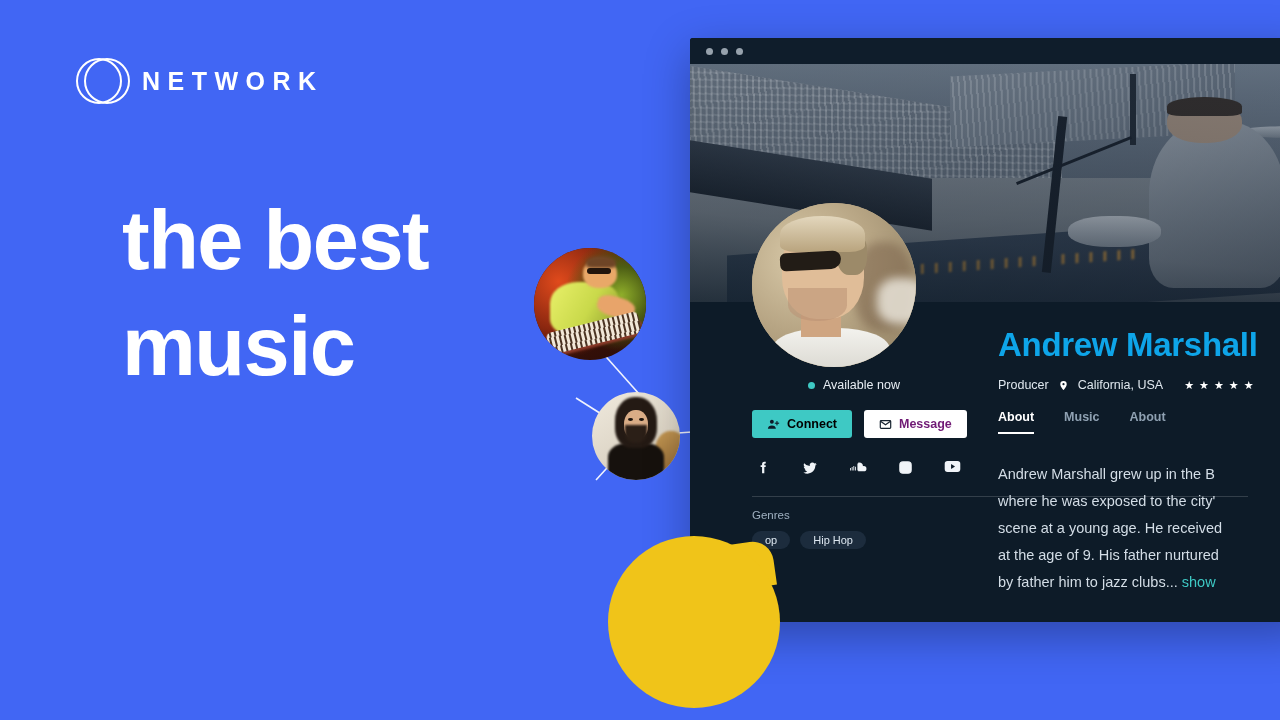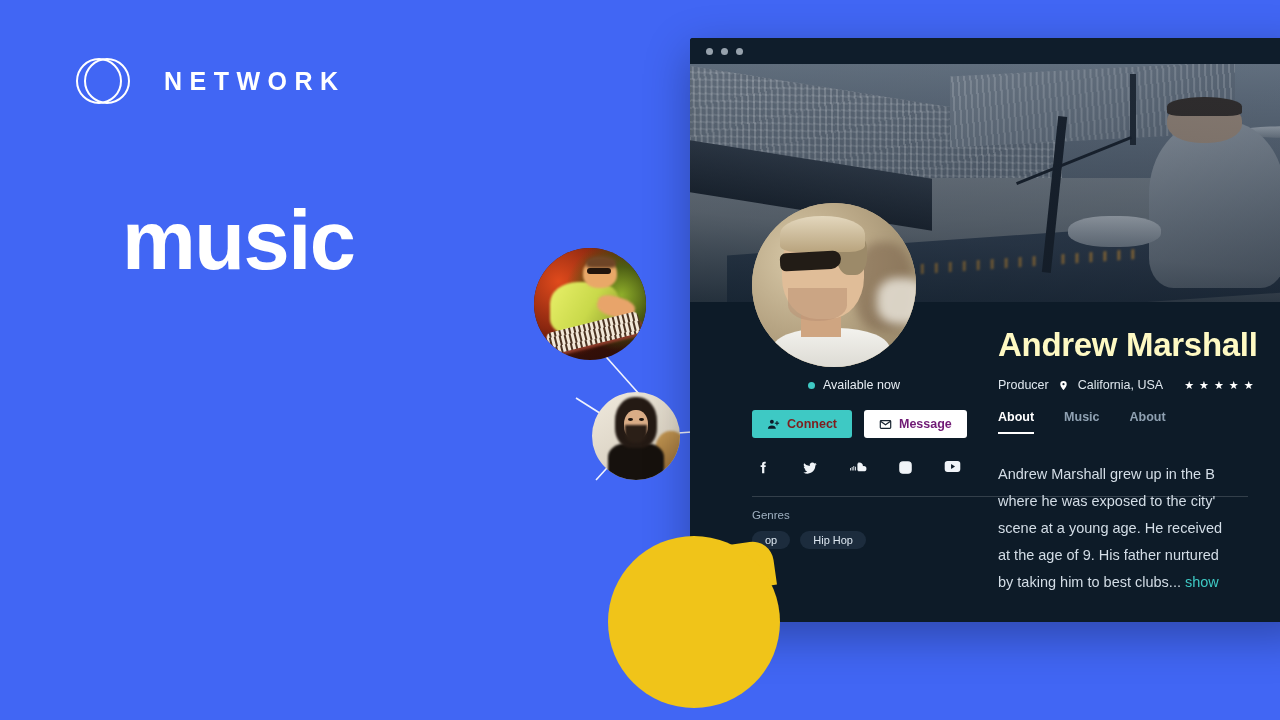--- a/index.html
+++ b/index.html
@@ -5,21 +5,21 @@
   * { margin:0; padding:0; box-sizing:border-box; }
   html, body { width:1280px; height:720px; overflow:hidden; }
   body {
     background:#4166f4;
     font-family:"Liberation Sans", sans-serif;
     position:relative;
     -webkit-font-smoothing:antialiased;
   }
 
   
-  .brand { position:absolute; left:76px; top:58px; display:flex; align-items:center; gap:36px; }
+  .brand { position:absolute; left:76px; top:58px; display:flex; align-items:center; gap:14px; }
   .logo-mark { width:52px; height:46px; position:relative; }
   .logo-mark span {
     position:absolute; top:0; width:46px; height:46px;
     border:2.5px solid #ffffff; border-radius:50%;
   }
   .logo-mark span.c1 { left:0; }
   .logo-mark span.c2 { left:8px; }
   .brand-name {
     color:#ffffff; font-size:25px; font-weight:700;
     letter-spacing:7.5px;
@@ -166,33 +166,33 @@
   .av-neck { position:absolute; left:30%; top:68%; width:24%; height:14%;
       background:#cfa581; }
 
   .avail { display:flex; align-items:center; gap:8px; padding:76px 0 0 118px; }
   .avail-dot { width:7px; height:7px; border-radius:50%; background:#3ec9c4; }
   .avail-txt { color:#e6ecf2; font-size:12.5px; }
 
   .cta { display:flex; gap:12px; padding:18px 0 0 62px; }
   .btn { display:flex; align-items:center; gap:7px; border-radius:3px;
          font-size:12.5px; font-weight:600; height:28px; padding:0 15px; white-space:nowrap; }
-  .btn-connect { background:#3ec9c4; color:#7f1d1d; }
+  .btn-connect { background:#3ec9c4; color:#000000; }
   .btn-message { background:#ffffff; color:#701a75; }
   .btn svg { display:block; }
 
   .socials { display:flex; gap:31px; padding:22px 0 0 66px; }
   .socials svg { display:block; fill:#f0f4f8; }
 
   .divider { margin:20px 62px 0 62px; height:1px; background:rgba(255,255,255,.16); }
   .genres-label { padding:12px 0 0 62px; color:#9fb0c0; font-size:11.5px; }
   .tags { display:flex; gap:10px; padding:10px 0 0 62px; }
   .tag { background:#1c2c3d; color:#dce6ef; font-size:11px;
          padding:3px 13px; border-radius:11px; white-space:nowrap; }
-  .pname { position:absolute; left:308px; top:288px; color:#fef9c3;
+  .pname { position:absolute; left:308px; top:288px; color:#0ea5e9;
            font-size:33px; font-weight:600; white-space:nowrap; letter-spacing:-.3px; }
   .meta { position:absolute; left:308px; top:340px; display:flex; align-items:center; gap:9px; white-space:nowrap; }
   .meta-role { color:#dfe7ee; font-size:12.5px; }
   .meta-loc { color:#dfe7ee; font-size:12.5px; }
   .pin svg { display:block; fill:#ffffff; }
   .stars { display:flex; gap:5px; margin-left:12px; }
   .stars span { color:#ffffff; font-size:11px; line-height:1; }
 
   .tabs { position:absolute; left:308px; top:372px; display:flex; gap:30px; }
   .tab { color:#8fa1b2; font-size:12.5px; font-weight:600; padding-bottom:8px; white-space:nowrap; }
@@ -219,20 +219,21 @@
 
 <div class="brand">
   <div class="logo-mark">
     <span class="c1"></span>
       <span class="c2"></span>
   </div>
   <div class="brand-name">NETWORK</div>
 </div>
 
 <h1 class="headline">
+  <span class="ln">the best</span>
   <span class="ln">music</span>
 </h1>
 
 <div class="net">
   <svg width="720" height="720">
     <line x1="600" y1="350" x2="648" y2="404" stroke="#ffffff" stroke-width="1.6" opacity=".92"></line>
     <line x1="636" y1="436" x2="720" y2="430" stroke="#ffffff" stroke-width="1.6" opacity=".92"></line>
     <line x1="636" y1="436" x2="576" y2="398" stroke="#ffffff" stroke-width="1.6" opacity=".92"></line>
     <line x1="636" y1="436" x2="596" y2="480" stroke="#ffffff" stroke-width="1.6" opacity=".92"></line>
   </svg>
@@ -392,21 +393,21 @@
     <span class="tab active">About</span>
     <span class="tab">Music</span>
     <span class="tab">About</span>
   </div>
 
   <div class="bio">
     <span class="bline">Andrew Marshall grew up in the B</span>
     <span class="bline">where he was exposed to the city'</span>
     <span class="bline">scene at a young age. He received</span>
     <span class="bline">at the age of 9. His father nurtured</span>
-    <span class="bline"><span>by taking him to best clubs...</span> <span class="more">show</span></span>
+    <span class="bline"><span>by father him to jazz clubs...</span> <span class="more">show</span></span>
   </div>
 </div>
 
 <div class="bubble">
   <div class="bubble-tail"></div>
   <div class="bubble-circle"></div>
   <div class="bangs">
     <span class="bang"><span class="stem"></span><span class="pt"></span></span>
     <span class="bang"><span class="stem"></span><span class="pt"></span></span>
     <span class="bang"><span class="stem"></span><span class="pt"></span></span>

